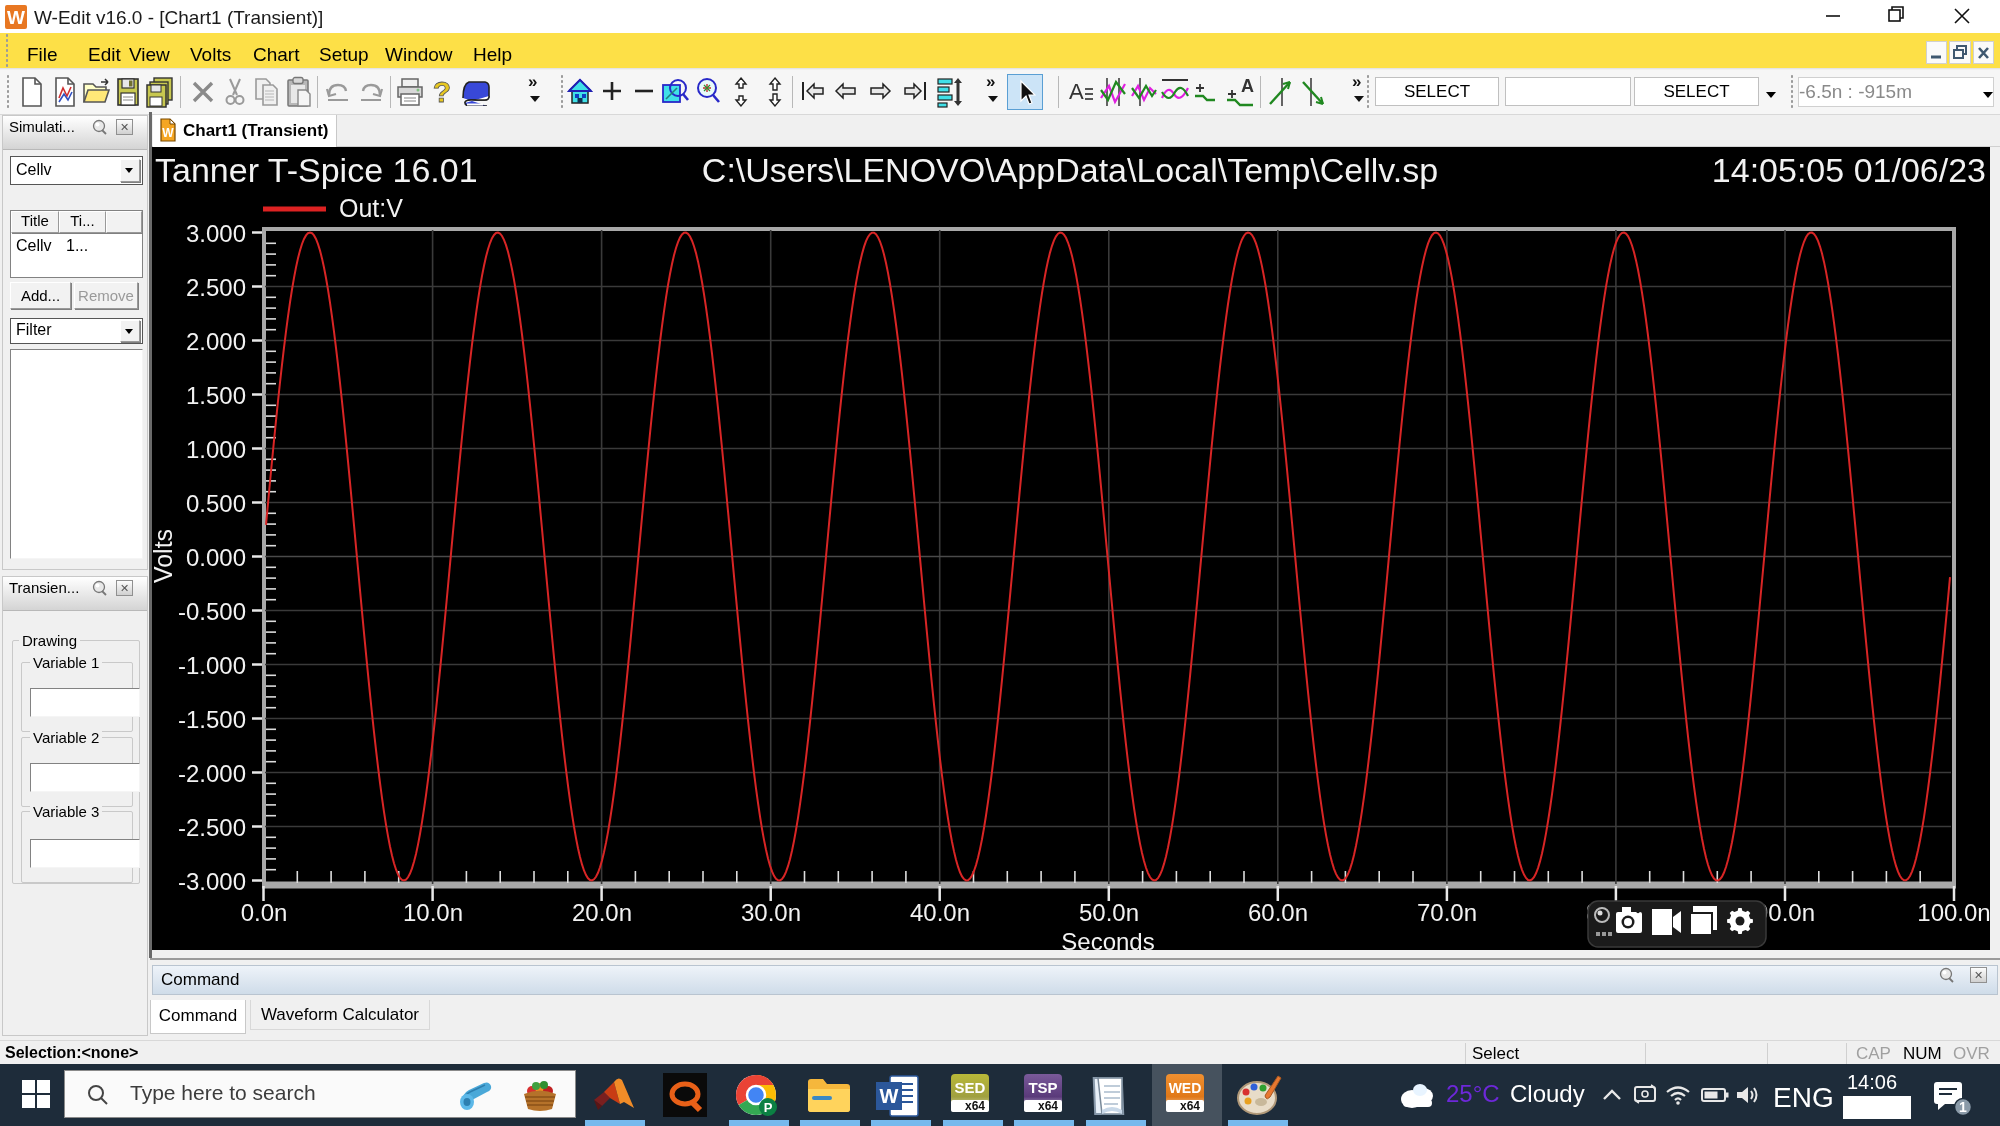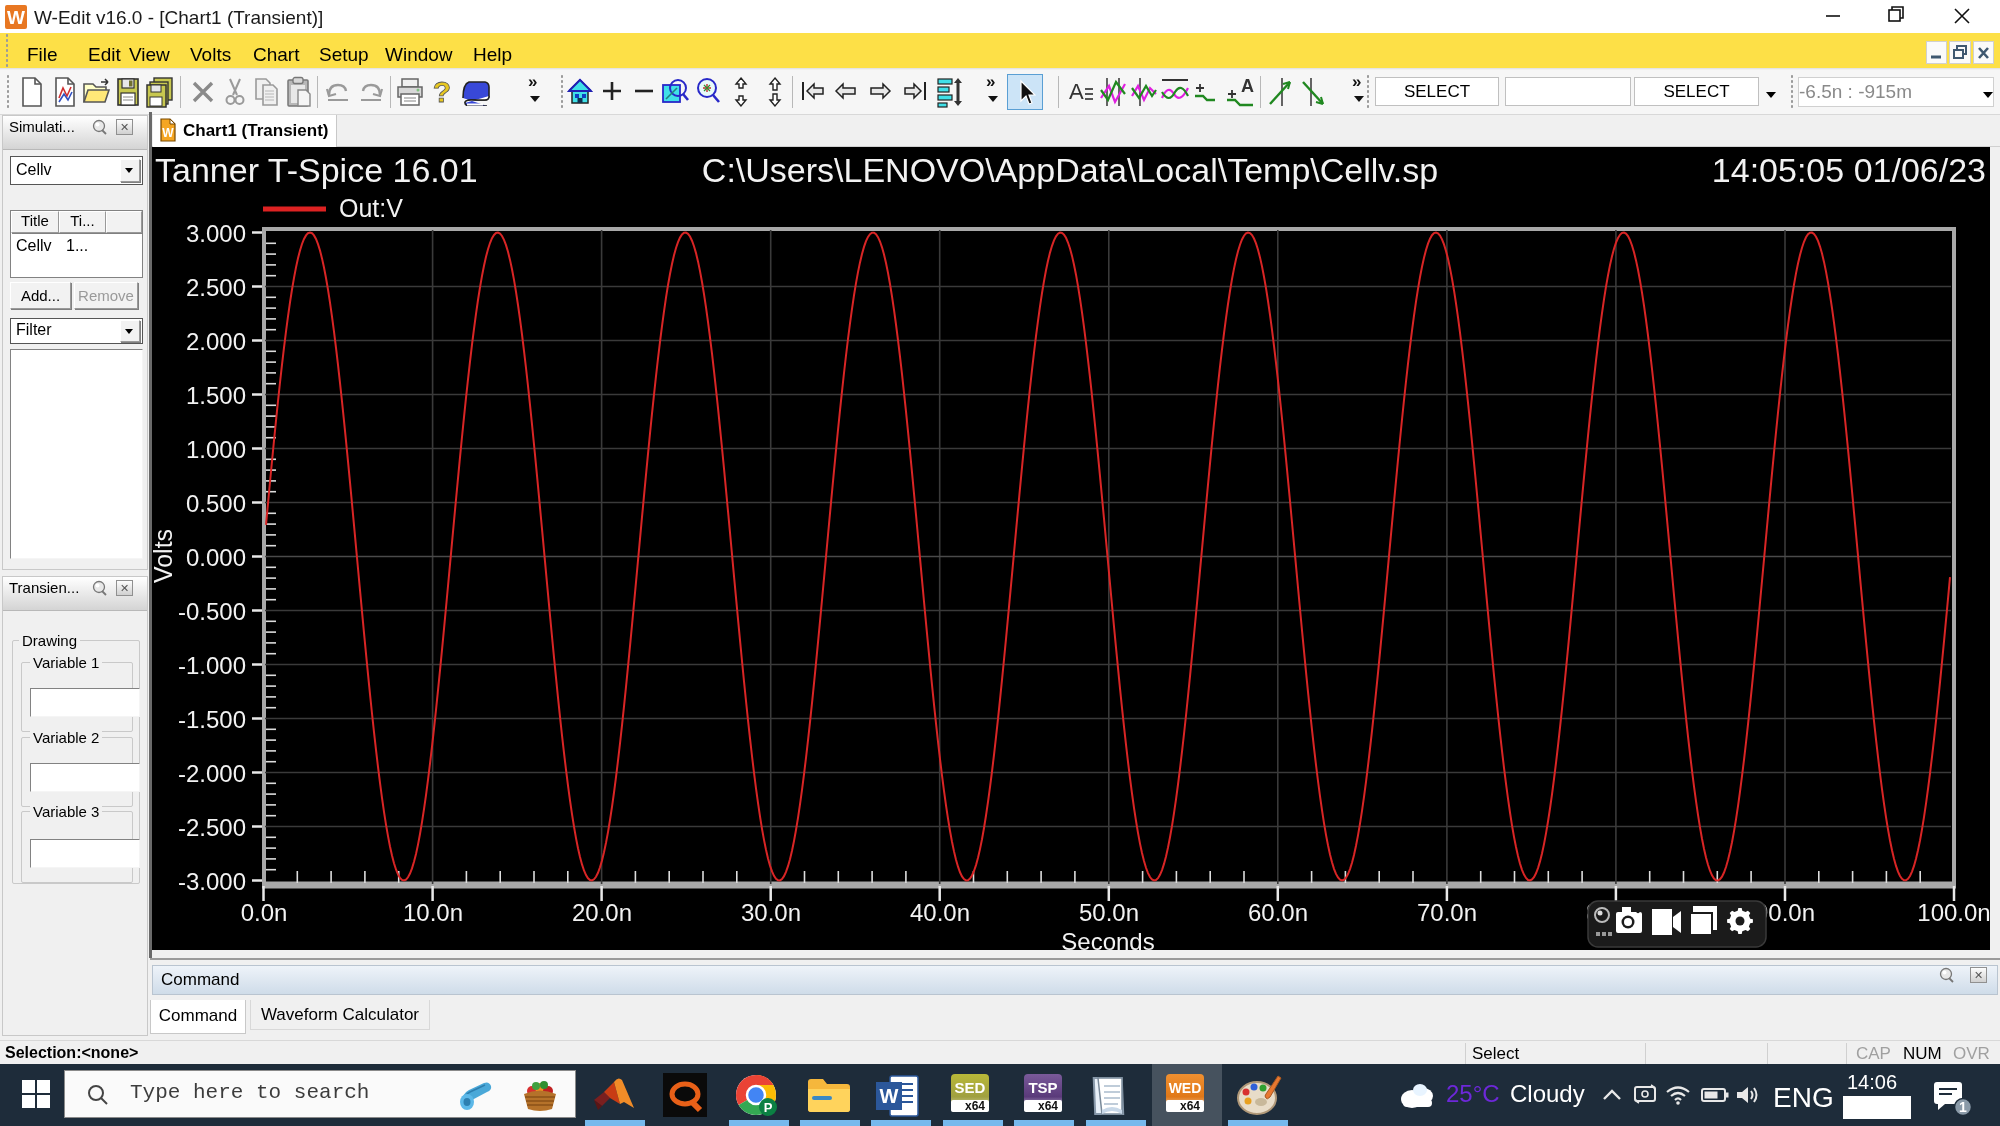--- a/index.html
+++ b/index.html
@@ -43,21 +43,21 @@
 
 
 #cmdpanel { position:absolute; left:150px; top:958px; width:1850px; height:82px; background:#f0f0f0; border-top:2px solid #9a9a9a; }
 #cmdhdr { position:absolute; left:2px; top:5px; right:2px; height:30px; background:linear-gradient(#eef3f9,#cfdce9); border:1px solid #b9c4d0; font-size:17px; color:#000; padding-left:8px; line-height:28px; }
 .cmdtab { position:absolute; top:40px; height:34px; font-size:17px; color:#000; text-align:center; }
 
 
 #statusbar { position:absolute; left:0; top:1040px; width:2000px; height:24px; background:#f0f0f0; border-top:1px solid #d8d8d8; font-size:17px; }
 
 
-#taskbar { position:absolute; left:0; top:1064px; width:2000px; height:62px; background:#1e2c3a;font-family:Liberation Mono, monospace; }
+#taskbar { position:absolute; left:0; top:1064px; width:2000px; height:62px; background:#1e2c3a; }
 #searchbox { position:absolute; left:64px; top:6px; width:512px; height:48px; background:#fafafa; border:1px solid #8a8a8a; }
 .runline { position:absolute; top:1120px; height:6px; background:#76b9ed; }
 </style>
 </head>
 <body>
 
 <div id="titlebar">
   <div id="applogo">W</div>
   <div id="apptitle">W-Edit v16.0 - [Chart1 (Transient)]</div>
   <svg class="glyph" style="left:1815px;top:0;width:36px;height:33px" viewBox="0 0 36 33">

